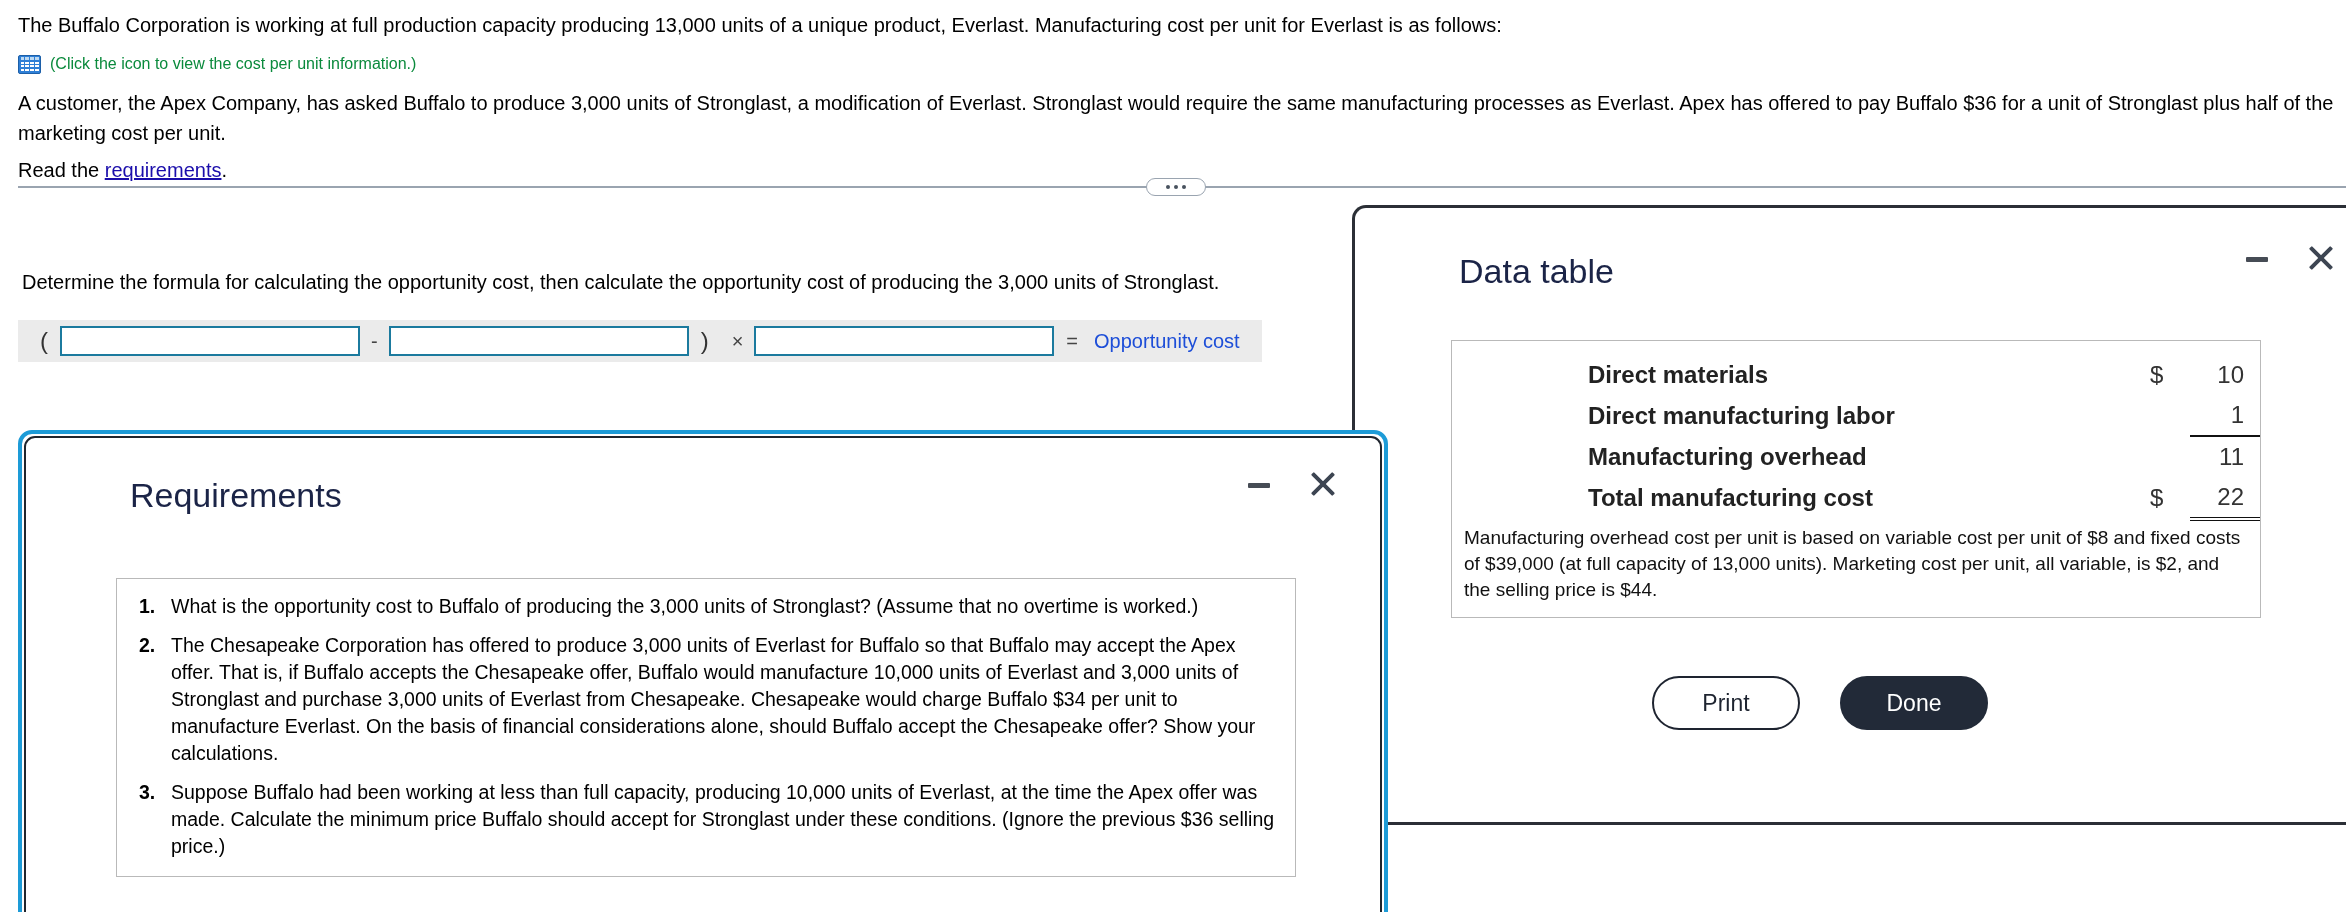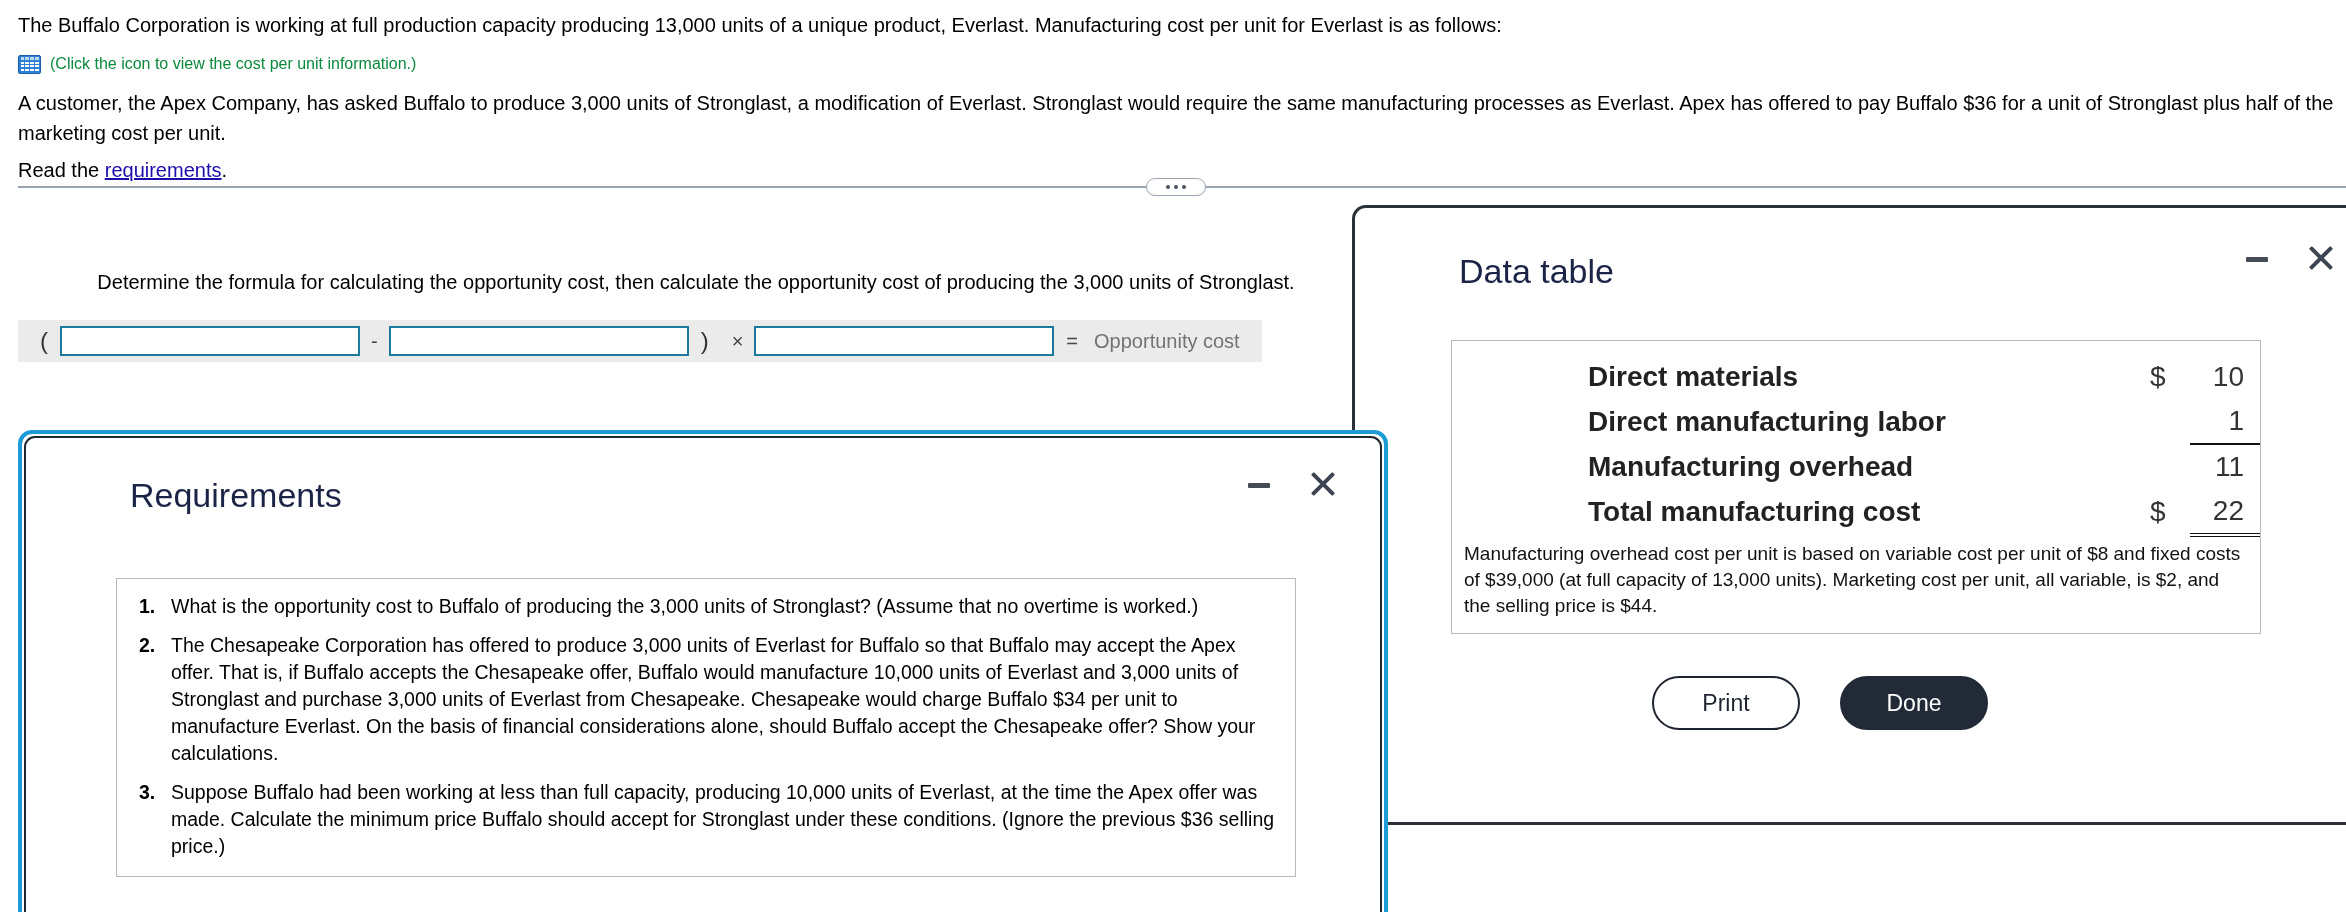--- a/index.html
+++ b/index.html
@@ -49,32 +49,32 @@
   }
   .divider-handle b { width: 4px; height: 4px; border-radius: 50%; background: #48525e; display:block; }
 
   
   .worksheet {
     position: absolute; left: 18px; top: 268px; width: 1340px;
     font-size: 20px; color: #000;
   }
   .worksheet .q { margin: 0 0 34px 0; line-height: 28px; }
   .worksheet .q b { font-weight: bold; }
-  .worksheet .det { margin: 0 0 24px 16px; line-height: 28px; text-align: center; }
+  .worksheet .det { margin: 0 0 24px 4px; line-height: 28px; }
 
   .formula {
     background: #ebebeb;
     display: inline-flex; align-items: center;
     padding: 6px 14px 6px 10px;
     gap: 0px;
   }
   .formula .paren { font-size: 24px; color:#333; padding: 0 12px; }
   .formula .op { font-size: 20px; color:#444; padding: 0 11px; }
   .formula .eq { font-size: 20px; color:#444; padding: 0 16px 0 12px; }
-  .formula .lbl { font-size: 20px; color: #737373; padding-right: 8px; }
+  .formula .lbl { font-size: 20px; color: #1d4ed8; padding-right: 8px; }
   .fld {
     width: 300px; height: 30px;
     border: 2px solid #1b7a9e;
     background: #fff;
     outline: none;
     font-size: 18px;
     padding: 0 6px;
     font-family: "Liberation Sans", sans-serif;
   }
 
@@ -112,21 +112,21 @@
   .btn-close::after  { transform: rotate(-45deg); }
 
   .data-card {
     position: absolute; left: 96px; top: 132px;
     width: 810px;
     border: 1px solid #b9b9b9;
     background: #fff;
     padding: 14px 0 8px 0;
   }
   .data-rows { width: 100%; border-collapse: collapse; }
-  .data-rows td { font-size: 28px; color: #222; padding: 6px 0; }
+  .data-rows td { font-size: 24px; color: #222; padding: 6px 0; }
   .data-rows td.lbl { font-weight: bold; padding-left: 136px; white-space: nowrap; }
   .data-rows td.cur { width: 40px; text-align: left; color:#333; }
   .data-rows td.val { width: 70px; text-align: right; padding-right: 16px; color:#333; }
   .data-rows tr.subtotal td.val { border-top: 2px solid #111; }
   .data-rows tr.total td.val { border-bottom: 4px double #111; }
   .data-note {
     font-size: 19px; line-height: 26px; color: #111;
     padding: 4px 16px 6px 12px;
   }
 

